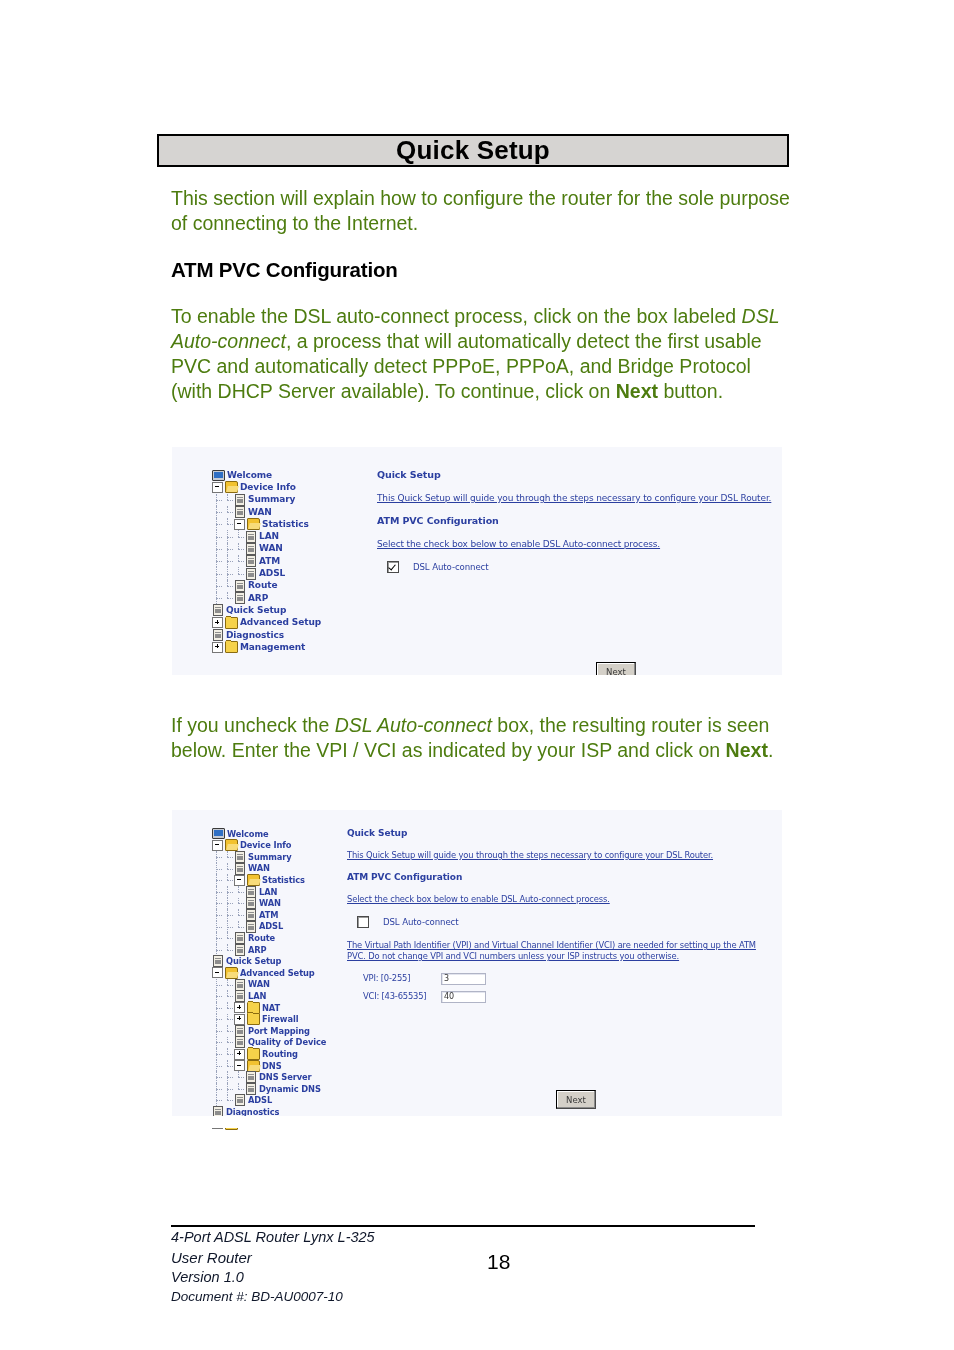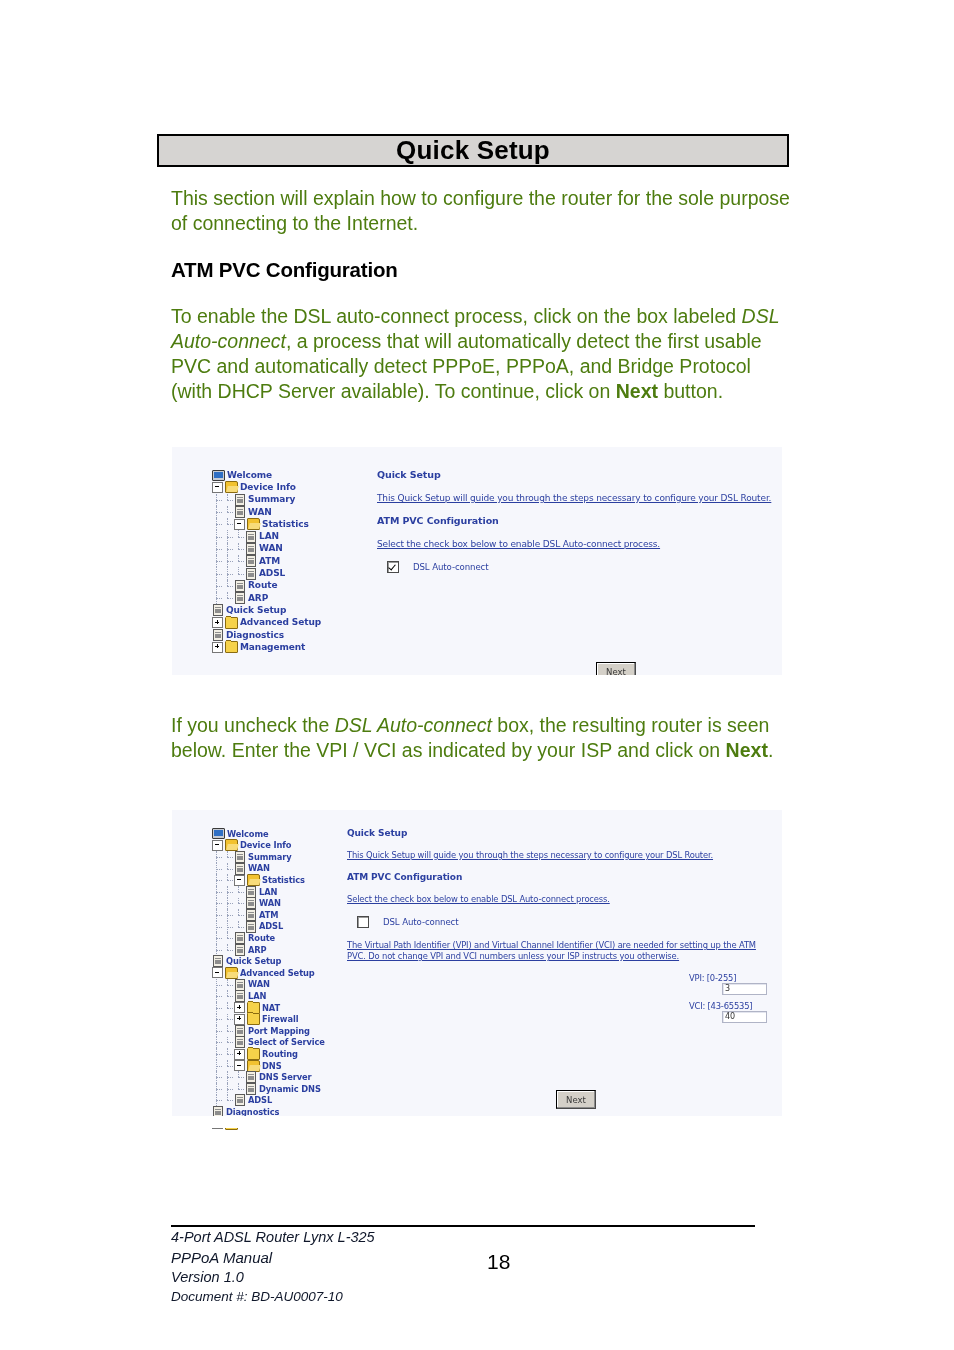--- a/index.html
+++ b/index.html
@@ -129,21 +129,21 @@
   .cb{
     width:10px;height:10px;border:1px solid #4a4a4a;background:#fff;
     position:relative;flex:none;box-shadow:inset 1px 1px 0 #9a9a9a;
   }
   .cb.checked::after{
     content:"";position:absolute;left:2px;top:1px;width:3px;height:6px;
     border:solid #000;border-width:0 1.4px 1.4px 0;transform:rotate(40deg);
   }
   .cbrow .cl{font-size:8.6px;margin-left:14px;letter-spacing:-.1px;}
 
-  .fieldrow{display:flex;align-items:flex-end;margin:0 0 6px 8px;flex-direction:column;}
+  .fieldrow{display:flex;align-items:flex-start;margin:0 0 6px 16px;}
   .fieldrow .fl{font-size:8.4px;width:78px;letter-spacing:-.2px;}
   .fieldrow .fi{
     width:45px;height:12px;border:1px solid #b0b4c6;background:#fff;
     font-size:8px;color:#333;padding:0 2px;line-height:12px;
     box-sizing:border-box;font-family:"DejaVu Sans",sans-serif;
     box-shadow:inset 1px 1px 0 #e3e5ee;
   }
 
   .nextbtn{
     position:absolute;width:38px;height:17px;background:#d4d0c8;
@@ -396,21 +396,21 @@
         <div class="node">
           <span class="tee cont"></span>
           <span class="tee"></span>
           <span class="ic page"></span>
           <span class="lbl">Port Mapping</span>
         </div>
         <div class="node">
           <span class="tee cont"></span>
           <span class="tee"></span>
           <span class="ic page"></span>
-          <span class="lbl">Select of Service</span>
+          <span class="lbl">Quality of Device</span>
         </div>
         <div class="node">
           <span class="tee cont"></span>
           <span class="tee"></span>
           <span class="exp plus"></span>
           <span class="ic folder-closed"></span>
           <span class="lbl">Routing</span>
         </div>
         <div class="node">
           <span class="tee cont"></span>
@@ -469,18 +469,18 @@
         <input class="fi" type="text" value="40" style="">
       </div>
     </div>
 
     <div class="nextbtn">Next</div>
     <div class="white-strip"></div>
   </div>
 
   <div class="foot-rule"></div>
   <div class="foot f1">4-Port ADSL Router Lynx L-325</div>
-  <div class="foot f2">PPPoA Manual</div>
+  <div class="foot f2">User Router</div>
   <div class="foot f3">Version 1.0</div>
   <div class="foot f4">Document #:  BD-AU0007-10</div>
   <div class="pgnum">18</div>
 
 </div>
 
 </body></html>

